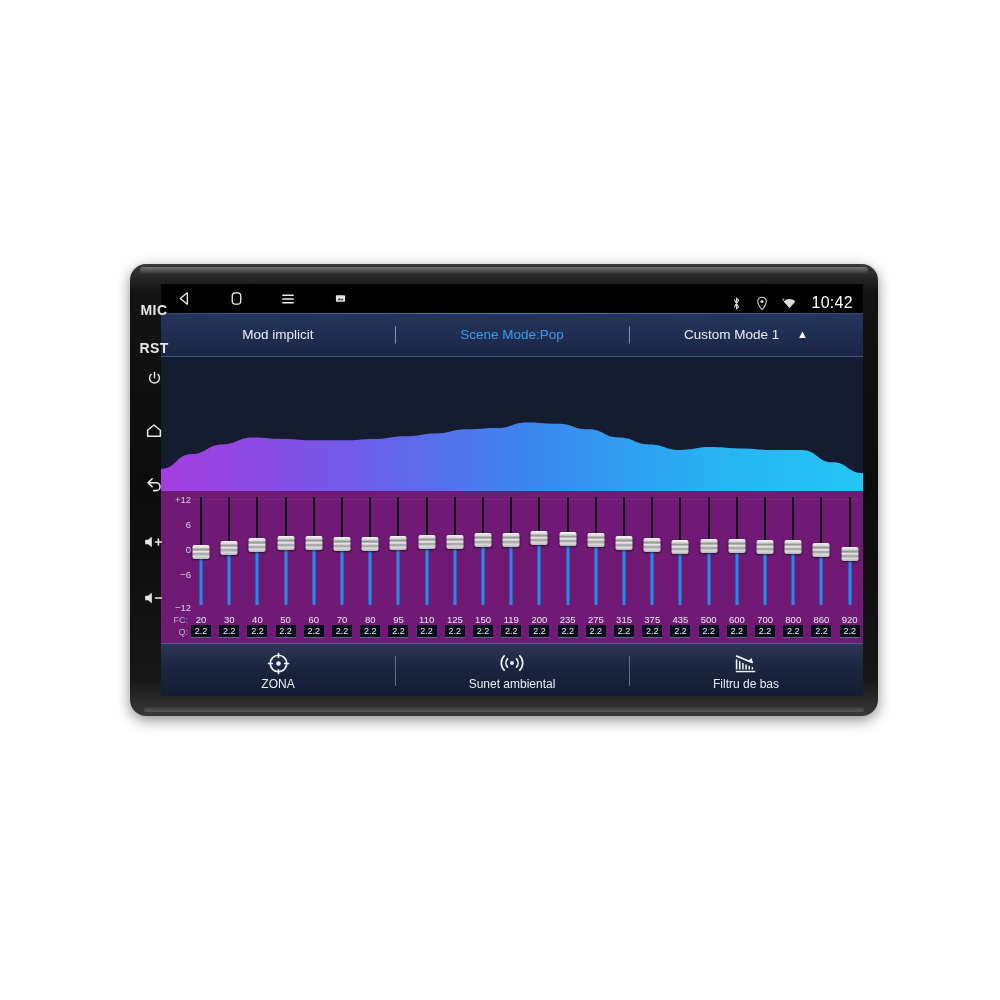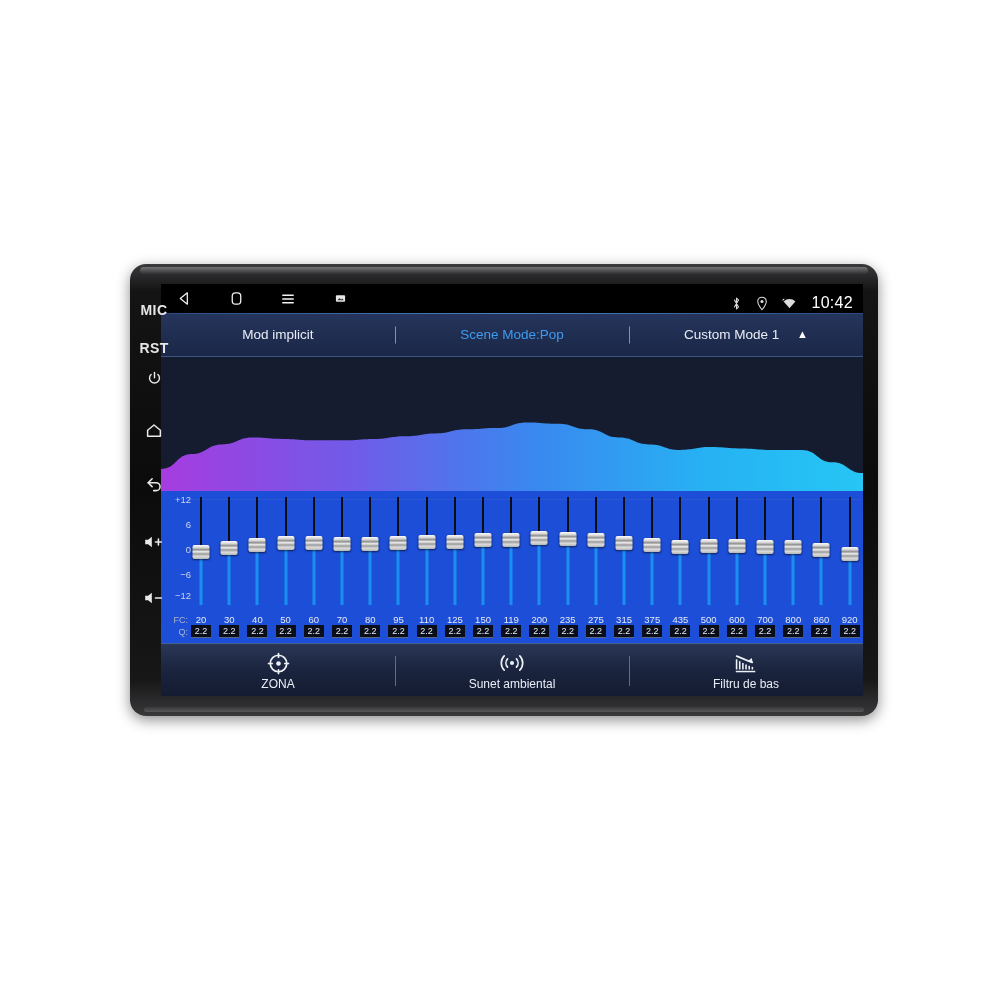--- a/index.html
+++ b/index.html
@@ -75,21 +75,21 @@
   .mode + .mode::before{
     content:""; position:absolute; left:0; top:50%; transform:translateY(-50%);
     width:1px; height:17px; background:#7f93b8;
   }
   .mode .caret{ display:inline-block; margin-left:14px; font-size:11px; color:#fff; vertical-align:1px; }
 
   
   .wavepanel{ position:relative; height:134px; background:#151c30; overflow:hidden; }
 
   
-  .eqpanel{ position:relative; height:152px; background:#1d4ed8; }
+  .eqpanel{ position:relative; height:152px; background:#701a75; }
   .eq-axis{ position:absolute; left:3px; top:0; width:27px; height:118px; }
   .eq-axis span{
     position:absolute; right:0; font-size:9.5px; color:#cfd6e4;
     transform:translateY(-50%); white-space:nowrap;
   }
   .eq-grid{ position:absolute; left:30px; right:3px; top:0; height:118px; }
   .eq-grid .gl{ position:absolute; left:0; right:0; height:1px; background:rgba(150,170,205,.10); }
 
   .sliders{
     position:absolute; left:30px; right:3px; top:0; height:118px;
@@ -257,21 +257,21 @@
           <path id="wave-path" fill="url(#wgrad)" d="M 0 112.0 C 15.3 112.0, 15.3 97.0, 30.5 97.0 C 45.8 97.0, 45.8 87.4, 61.0 87.4 C 76.3 87.4, 76.3 80.5, 91.6 80.5 C 106.8 80.5, 106.8 81.9, 122.1 81.9 C 137.3 81.9, 137.3 83.3, 152.6 83.3 C 167.9 83.3, 167.9 83.3, 183.1 83.3 C 198.4 83.3, 198.4 81.9, 213.7 81.9 C 228.9 81.9, 228.9 79.2, 244.2 79.2 C 259.4 79.2, 259.4 76.4, 274.7 76.4 C 290.0 76.4, 290.0 72.3, 305.2 72.3 C 320.5 72.3, 320.5 71.0, 335.7 71.0 C 351.0 71.0, 351.0 65.5, 366.3 65.5 C 381.5 65.5, 381.5 66.8, 396.8 66.8 C 412.0 66.8, 412.0 72.3, 427.3 72.3 C 442.6 72.3, 442.6 80.5, 457.8 80.5 C 473.1 80.5, 473.1 87.4, 488.3 87.4 C 503.6 87.4, 503.6 92.9, 518.9 92.9 C 534.1 92.9, 534.1 90.1, 549.4 90.1 C 564.7 90.1, 564.7 91.5, 579.9 91.5 C 595.2 91.5, 595.2 92.9, 610.4 92.9 C 625.7 92.9, 625.7 92.9, 641.0 92.9 C 656.2 92.9, 656.2 105.2, 671.5 105.2 C 686.7 105.2, 686.7 116.1, 702.0 116.1 L 702 134 L 0 134 Z"></path>
         </svg>
       </div>
 
       <div class="eqpanel">
         <div class="eq-axis">
           <span style="top:8px;">+12</span>
           <span style="top:33px;">6</span>
           <span style="top:58px;">0</span>
           <span style="top:83px;">−6</span>
-          <span style="top:104px;">−12</span>
+          <span style="top:116px;">−12</span>
         </div>
 
         <div class="eq-grid">
           <div class="gl" style="top:8px;"></div>
         </div>
 
         <div class="sliders" id="sliders">
             <div class="band">
               <div class="track-up" style="height: 48.3333px;"></div>
               <div class="track-dn" style="height: 45.6667px;"></div>

